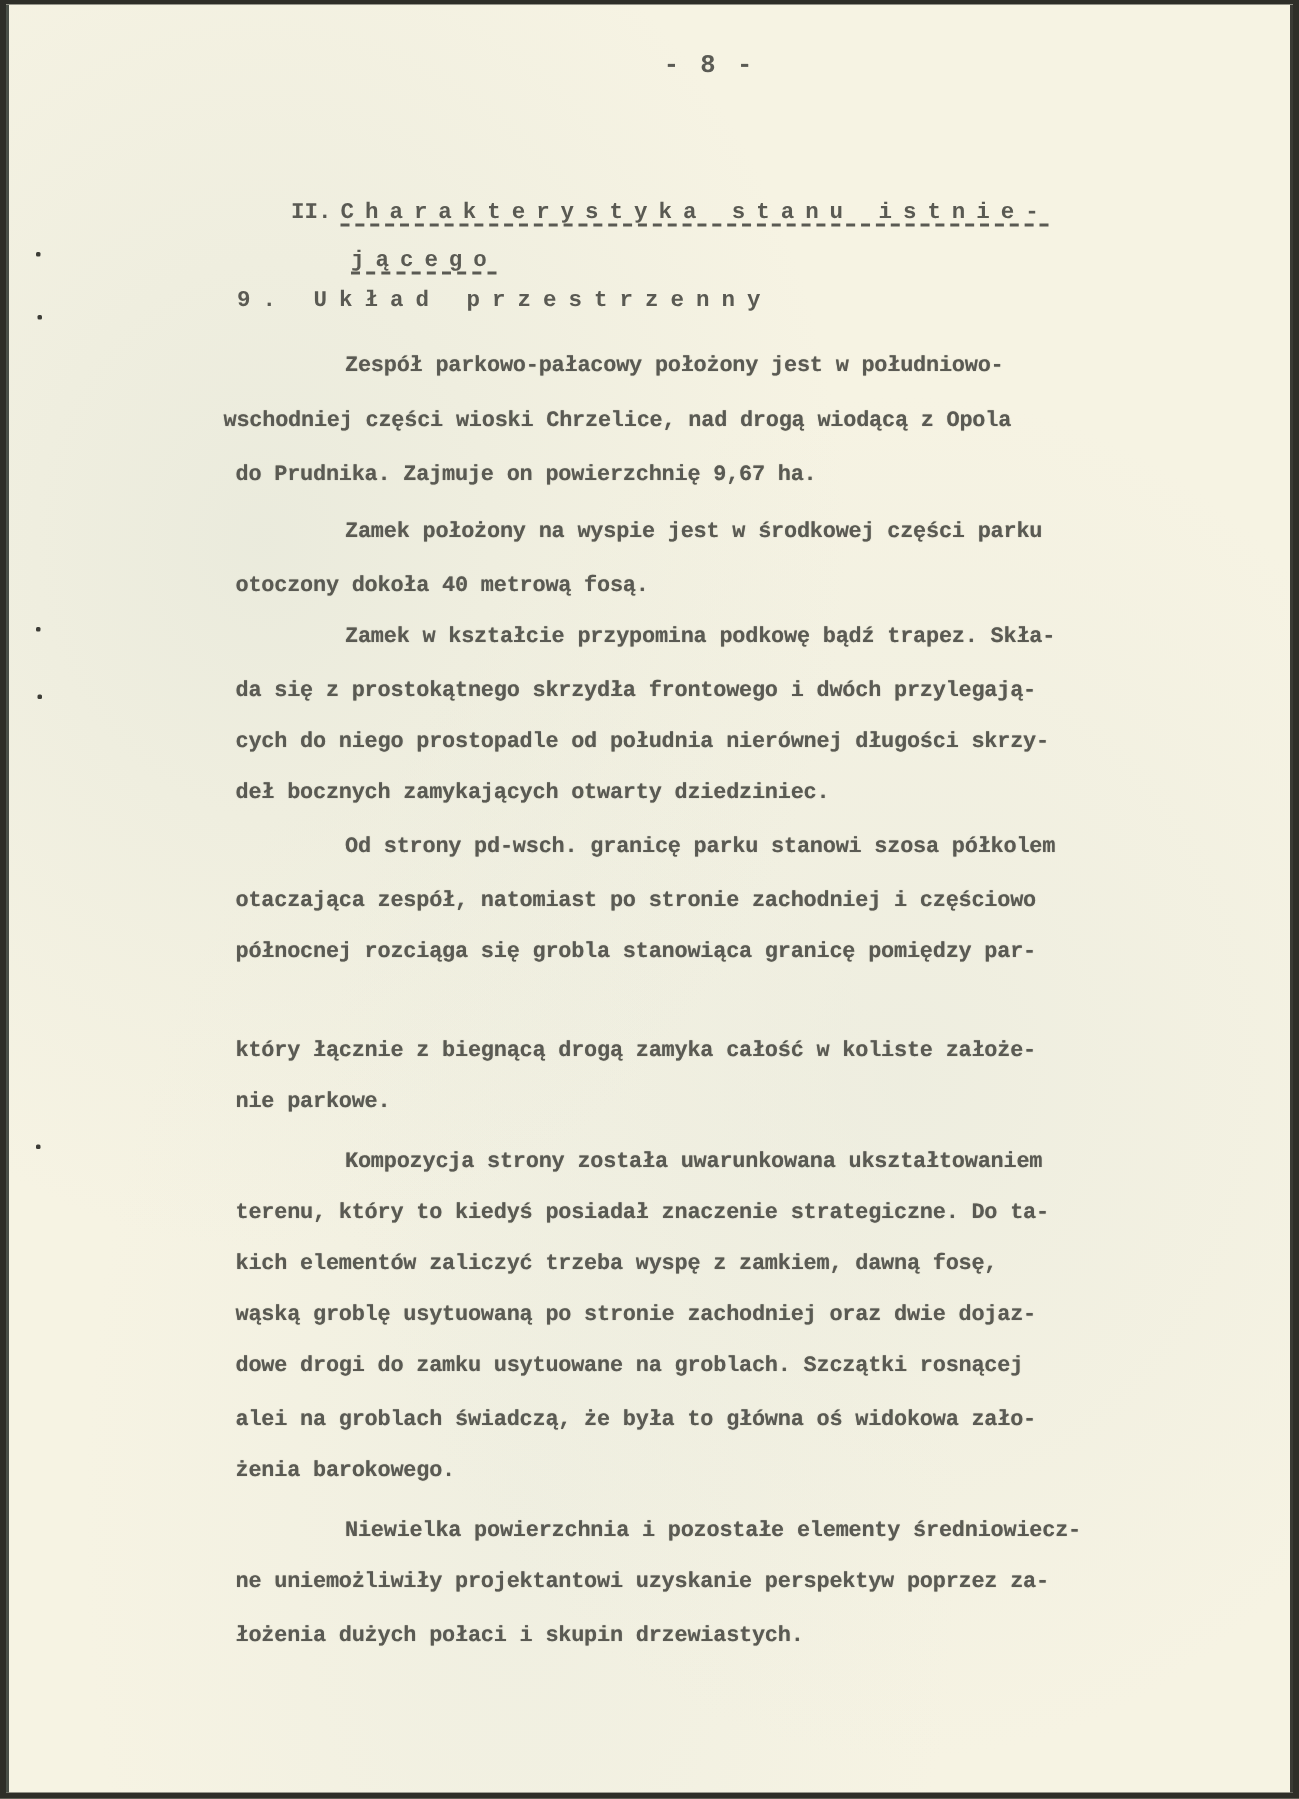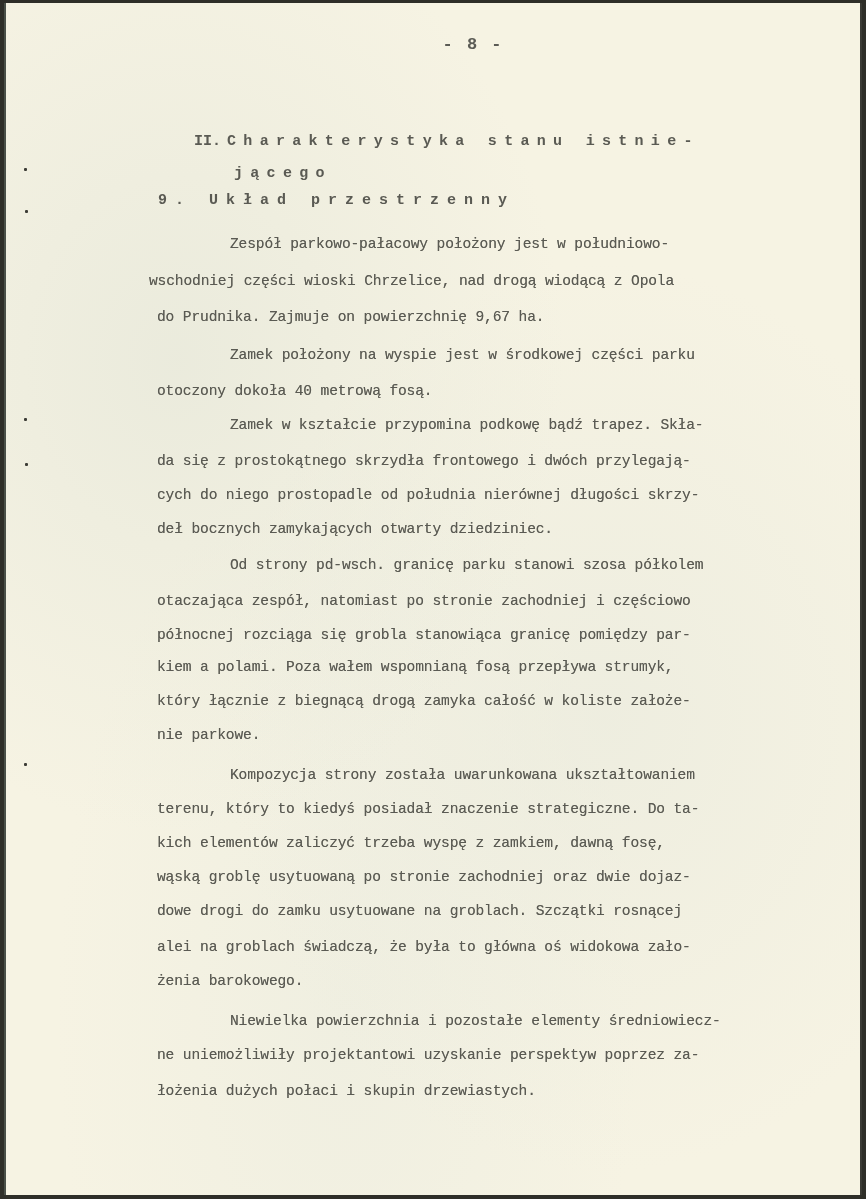--- a/index.html
+++ b/index.html
@@ -35,40 +35,41 @@
       margin-left: 40px;
       font-family: "Liberation Mono", monospace;
       font-weight: bold;
       font-size: 17px;
       color: #5b5b55;
       letter-spacing: 2px;
     }
     .typed {
       position: absolute;
       font-family: "Liberation Mono", monospace;
-      font-weight: normal;
+      font-weight: bold;
       color: #5a5a53;
       font-size: 14.6px;
       white-space: pre;
       letter-spacing: -0.15px;
       text-shadow: 0 0 0.6px rgba(80,80,70,0.6);
     }
     .heading {
       position: absolute;
       font-family: "Liberation Mono", monospace;
       font-weight: bold;
       color: #5a5a53;
       font-size: 15px;
       white-space: pre;
     }
     .heading .num {
       margin-right: 6px;
     }
     .heading .spaced {
       letter-spacing: 7.3px;
+      text-decoration: underline;
       text-decoration-style: dashed;
       text-underline-offset: 4px;
       text-decoration-thickness: 2px;
       text-align: right;
     }
     .subheading {
       position: absolute;
       font-family: "Liberation Mono", monospace;
       font-weight: bold;
       color: #5a5a53;
@@ -108,21 +109,20 @@
   <div class="typed" style="left:153px; top:380px;">otoczony dokoła 40 metrową fosą.</div>
 
   <div class="typed" style="left:226px; top:414px;">Zamek w kształcie przypomina podkowę bądź trapez. Skła-</div>
   <div class="typed" style="left:153px; top:450px;">da się z prostokątnego skrzydła frontowego i dwóch przylegają-</div>
   <div class="typed" style="left:153px; top:484px;">cych do niego prostopadle od południa nierównej długości skrzy-</div>
   <div class="typed" style="left:153px; top:518px;text-align:right;">deł bocznych zamykających otwarty dziedziniec.</div>
 
   <div class="typed" style="left:226px; top:554px;">Od strony pd-wsch. granicę parku stanowi szosa półkolem</div>
   <div class="typed" style="left:153px; top:590px;">otaczająca zespół, natomiast po stronie zachodniej i częściowo</div>
   <div class="typed" style="left:153px; top:624px;">północnej rozciąga się grobla stanowiąca granicę pomiędzy par-</div>
-  <div class="typed" style="left:153px; top:656px;">kiem a polami. Poza wałem wspomnianą fosą przepływa strumyk,</div>
   <div class="typed" style="left:153px; top:690px;">który łącznie z biegnącą drogą zamyka całość w koliste założe-</div>
   <div class="typed" style="left:153px; top:724px;">nie parkowe.</div>
 
   <div class="typed" style="left:226px; top:764px;">Kompozycja strony została uwarunkowana ukształtowaniem</div>
   <div class="typed" style="left:153px; top:798px;">terenu, który to kiedyś posiadał znaczenie strategiczne. Do ta-</div>
   <div class="typed" style="left:153px; top:832px;">kich elementów zaliczyć trzeba wyspę z zamkiem, dawną fosę,</div>
   <div class="typed" style="left:153px; top:866px;">wąską groblę usytuowaną po stronie zachodniej oraz dwie dojaz-</div>
   <div class="typed" style="left:153px; top:900px;">dowe drogi do zamku usytuowane na groblach. Szczątki rosnącej</div>
   <div class="typed" style="left:153px; top:936px;text-align:center;">alei na groblach świadczą, że była to główna oś widokowa zało-</div>
   <div class="typed" style="left:153px; top:970px;">żenia barokowego.</div>

